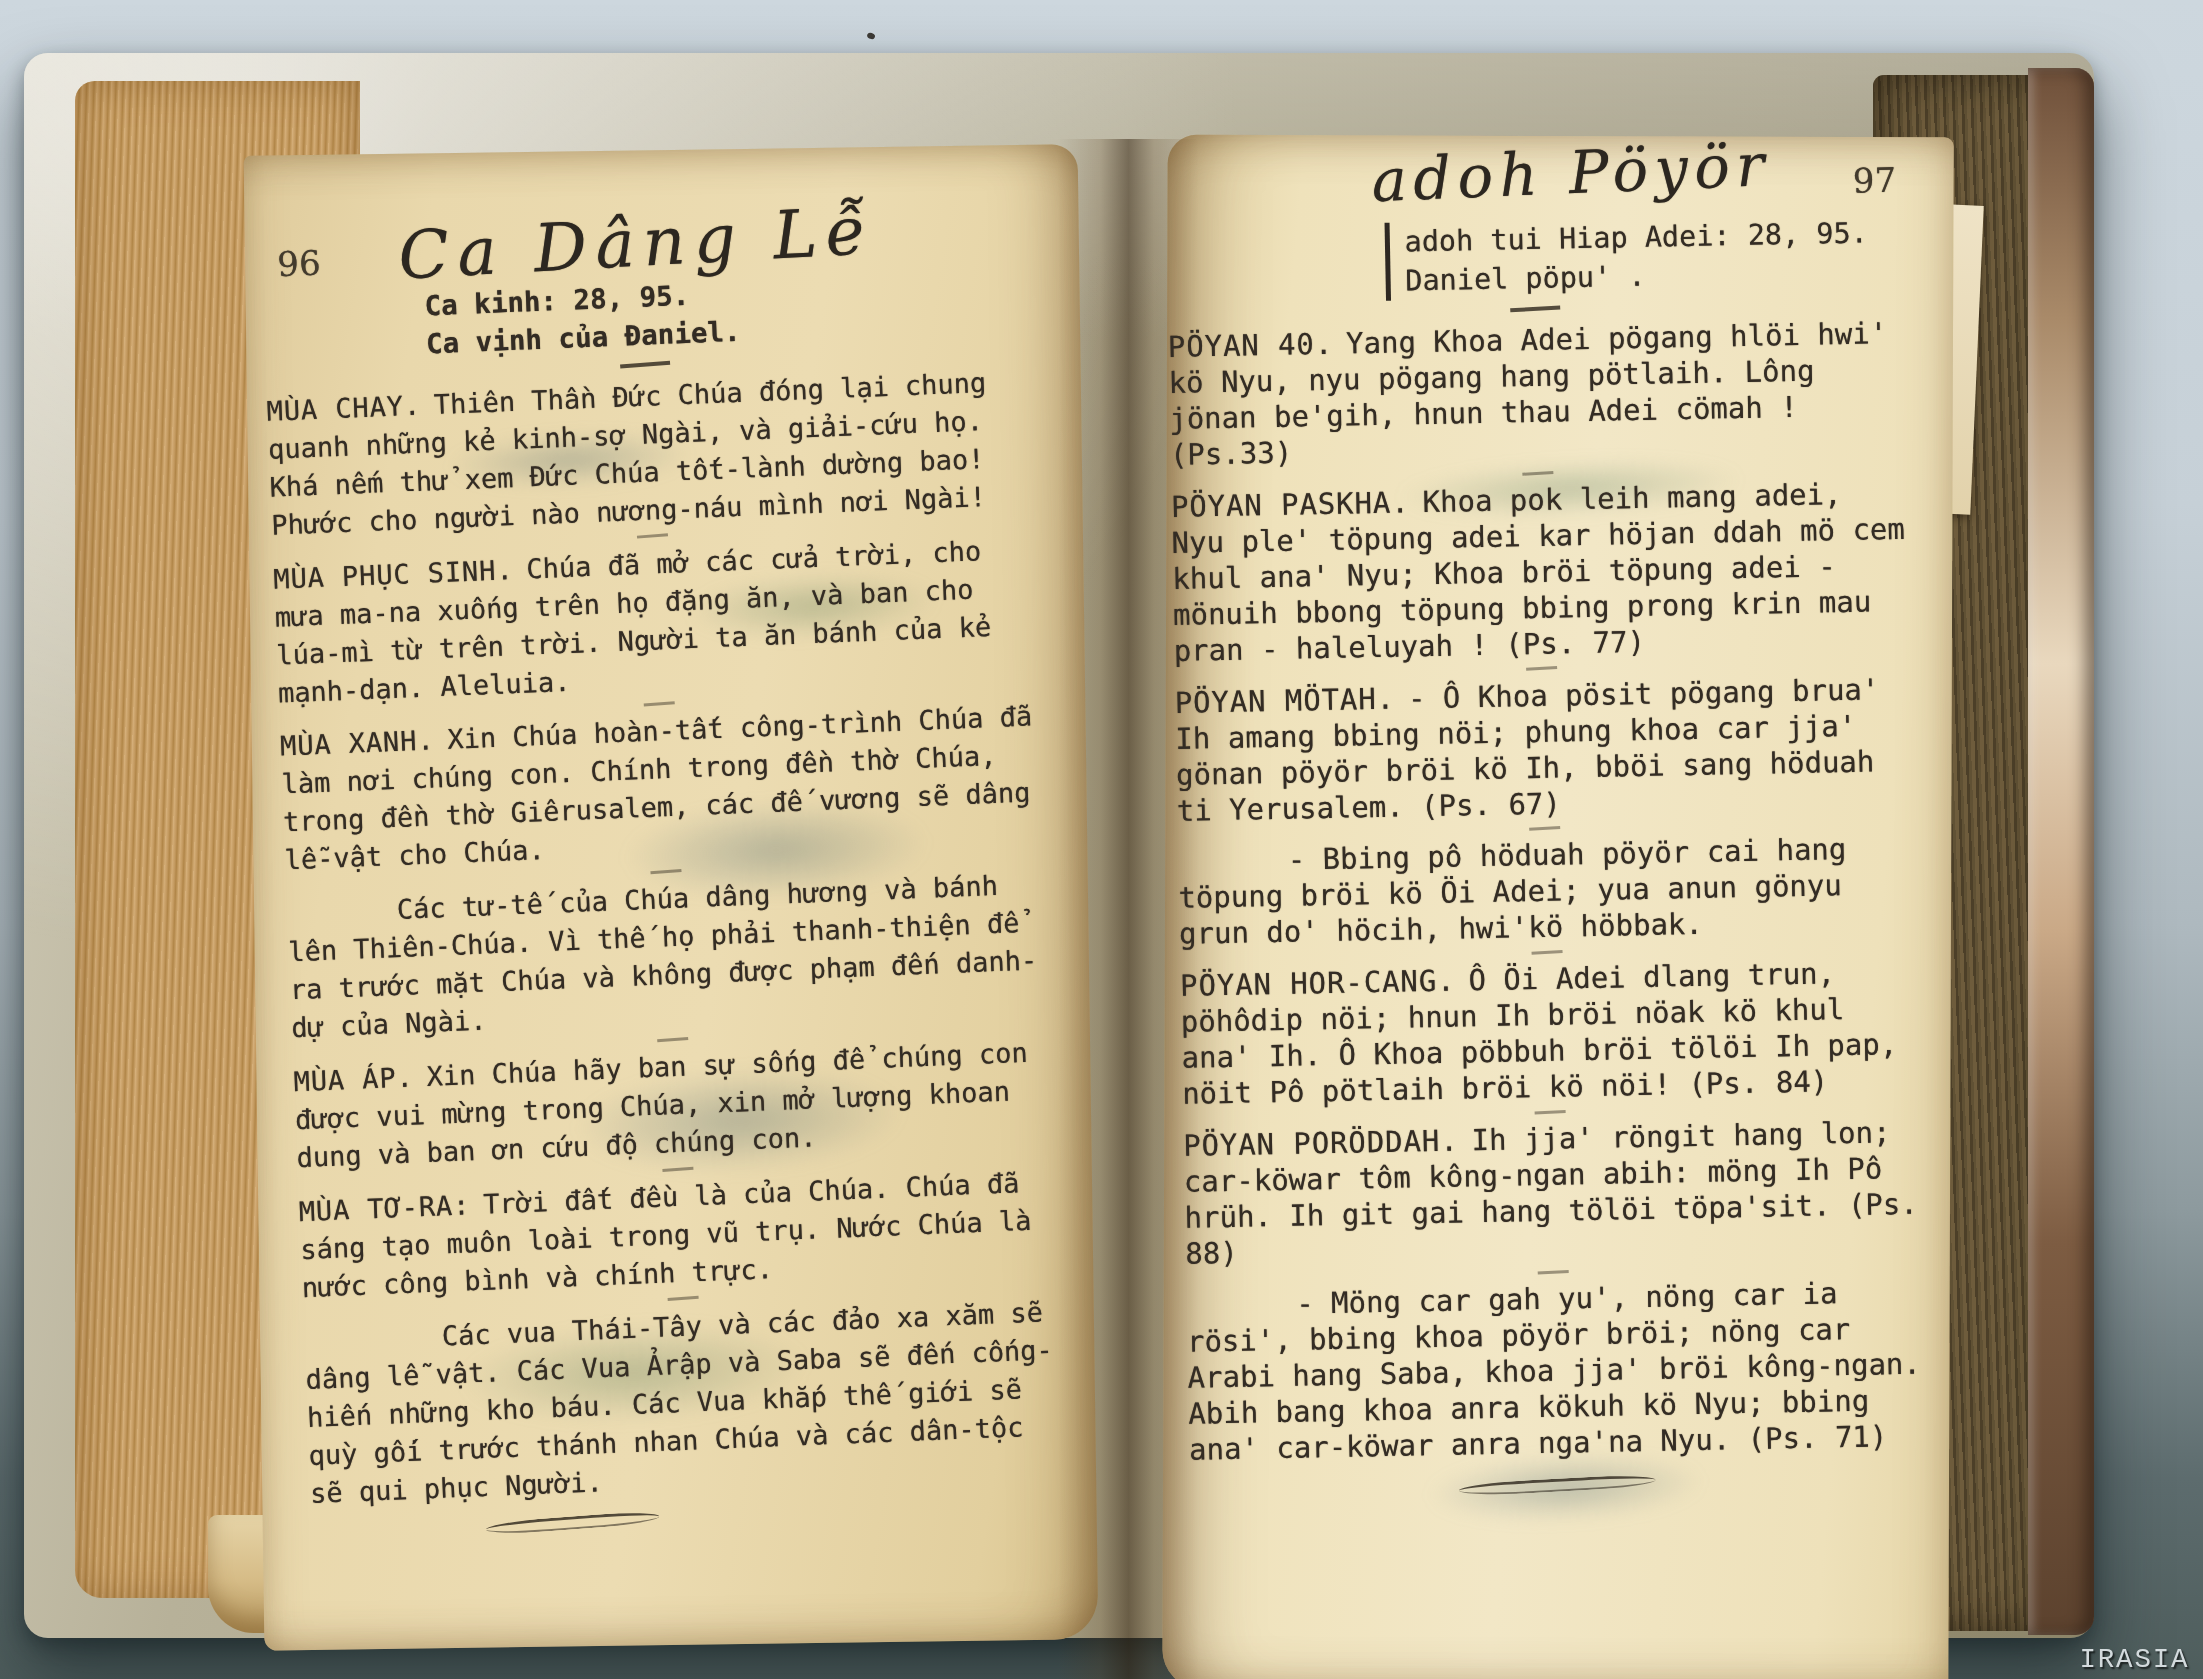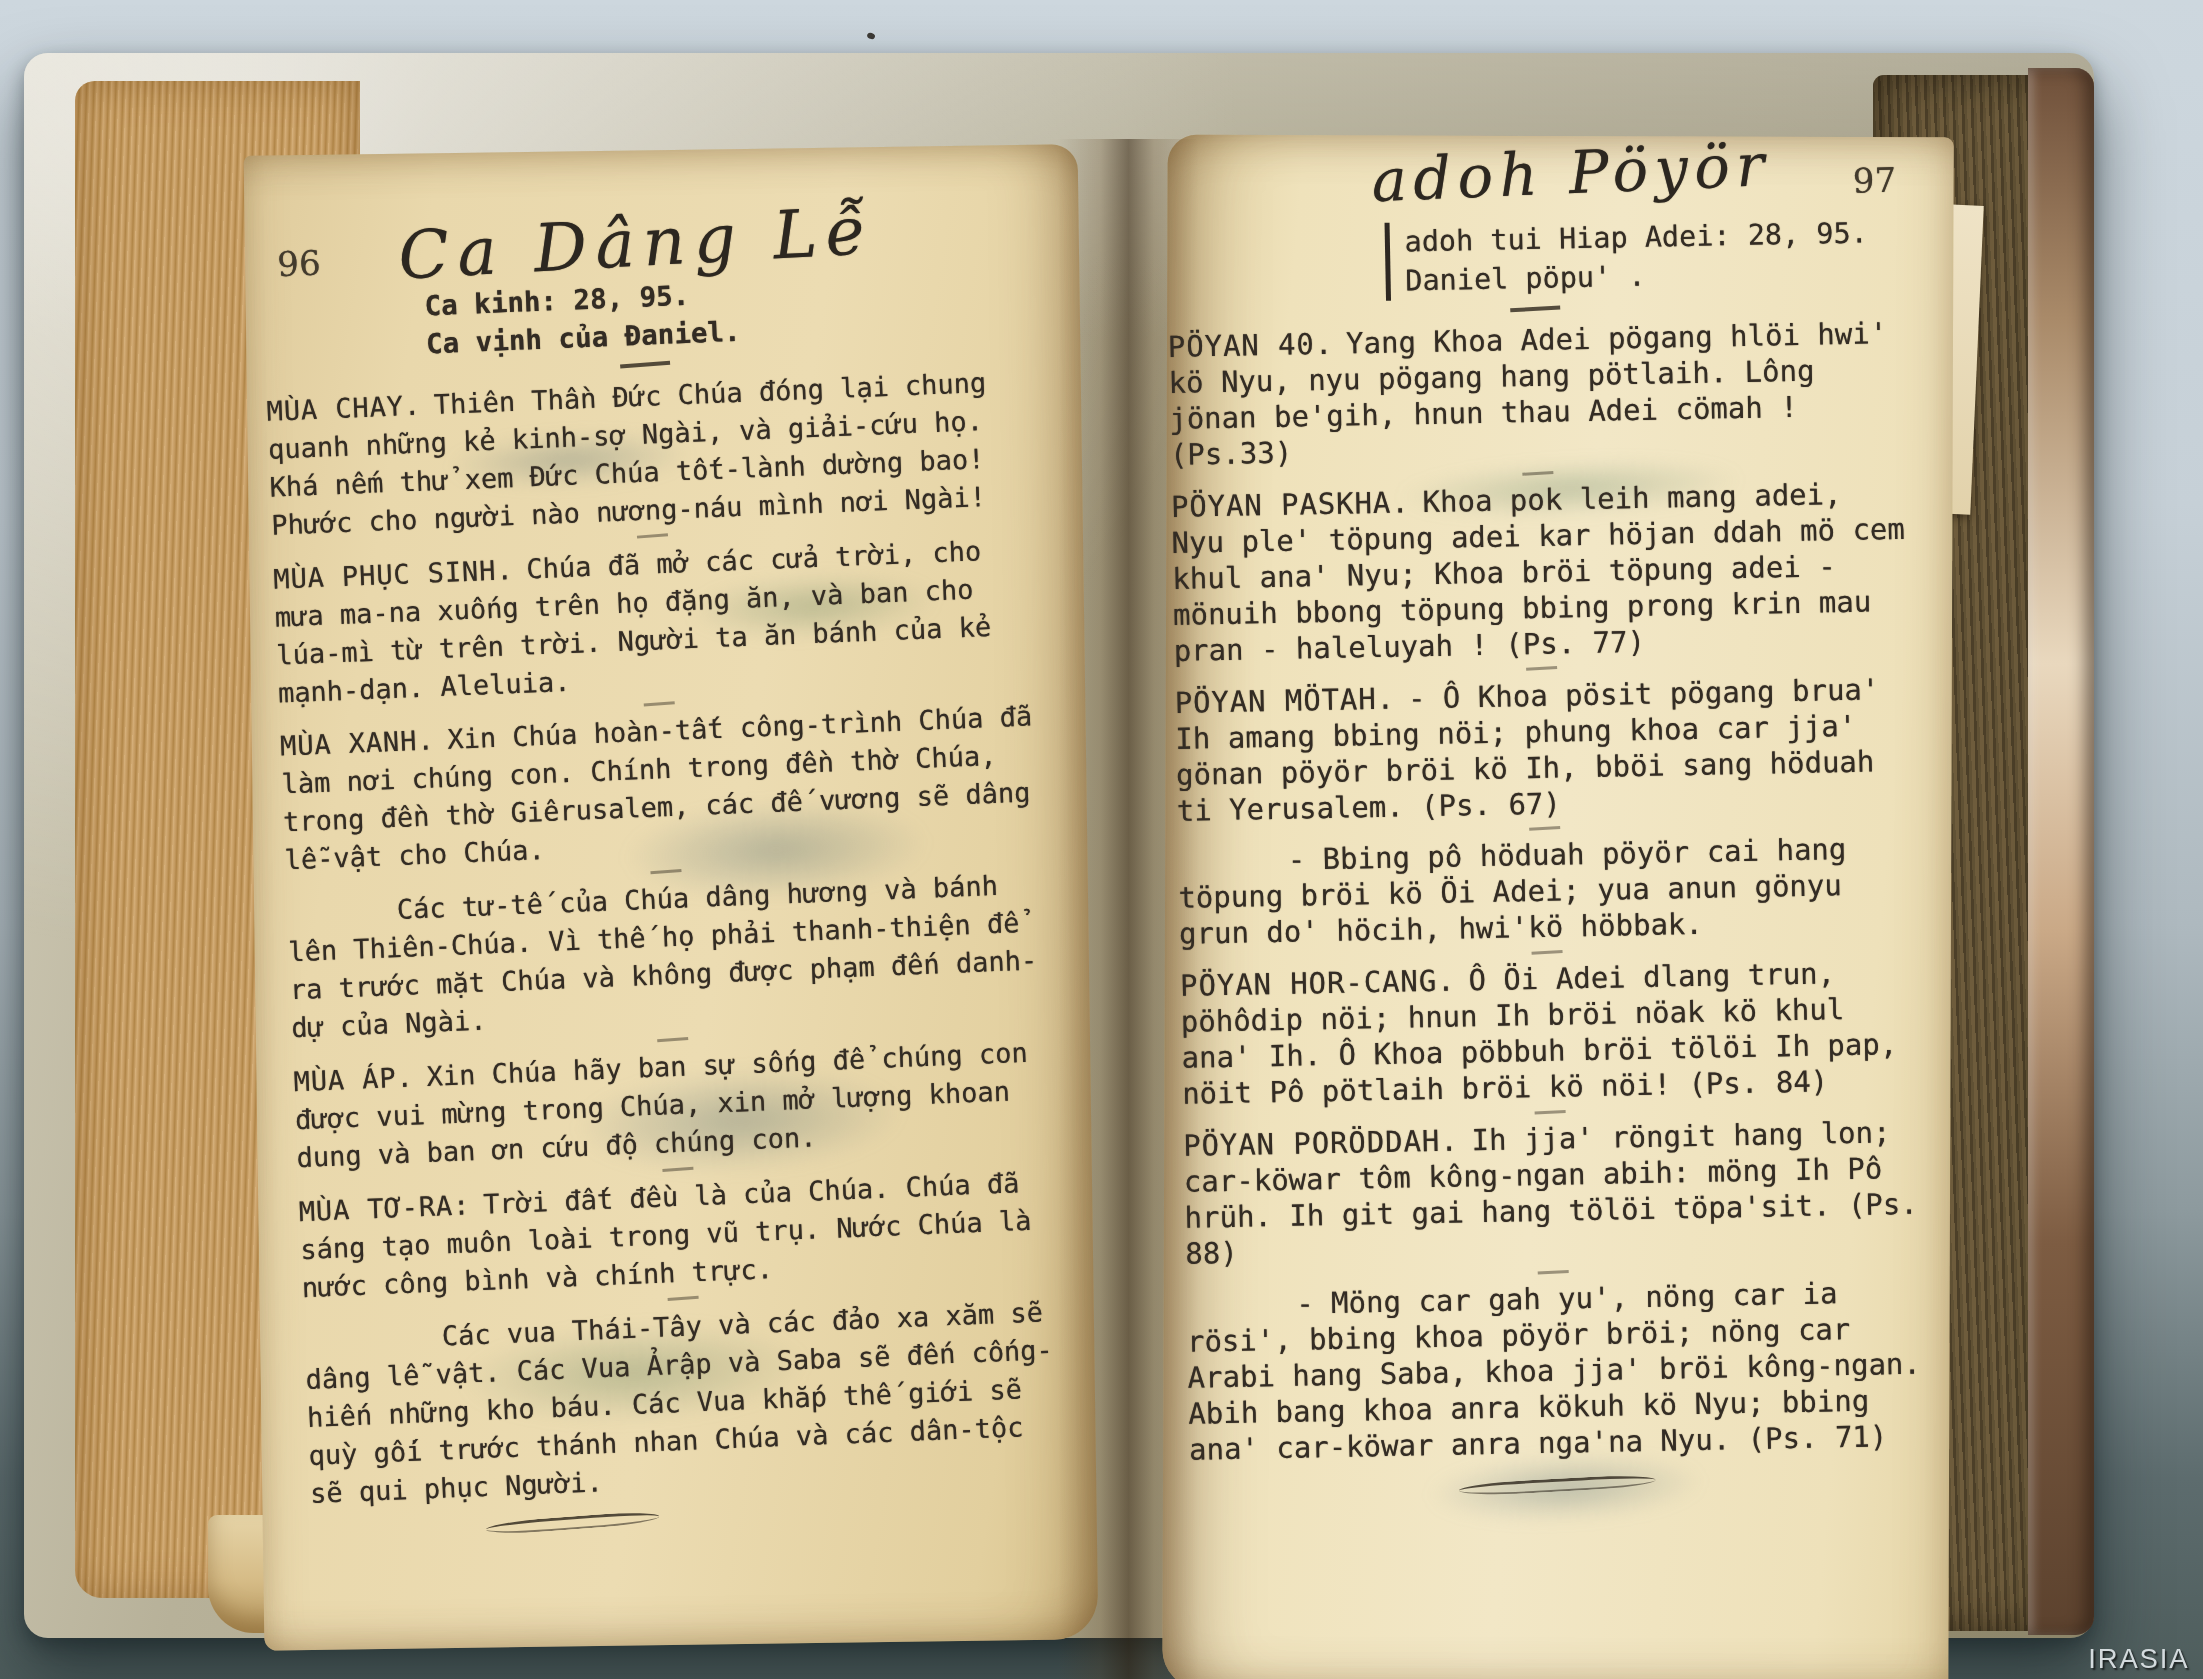--- a/index.html
+++ b/index.html
@@ -121,21 +121,21 @@
   .b1{left:395px;top:424px;width:349px;height:72px;}
   .b2{left:634px;top:562px;width:358px;height:88px;}
   .b3{left:560px;top:781px;width:432px;height:138px;}
   .b4{left:505px;top:1047px;width:468px;height:147px;}
   .b5{left:386px;top:1304px;width:496px;height:138px;}
   .b6{left:1322px;top:452px;width:496px;height:73px;}
   .b7{left:1368px;top:1442px;width:395px;height:92px;}
 
   .watermark{
     position:absolute;right:14.7px;bottom:5.5px;z-index:10;
-    font-family:Liberation Sans, sans-serif;font-size:27.5px;letter-spacing:1.8px;
+    font-family:Liberation Mono, monospace;font-size:27.5px;letter-spacing:1.8px;
     color:#d3dadd;text-shadow:1.8px 1.8px 1.8px rgba(0,0,0,.65);
   }
 </style>
 </head>
 <body style="--ink: #332c24; --paper-left: #e8d7ab; --paper-right: #efe3c2; --cover: #aba58b; --background-top: #cdd7de; --background-bottom: #4e5d5c; --ink-bleed: #7692ac;">
 
 <div class="scene">
 
   <div class="speck s1"></div>
   <div class="speck s2"></div>

